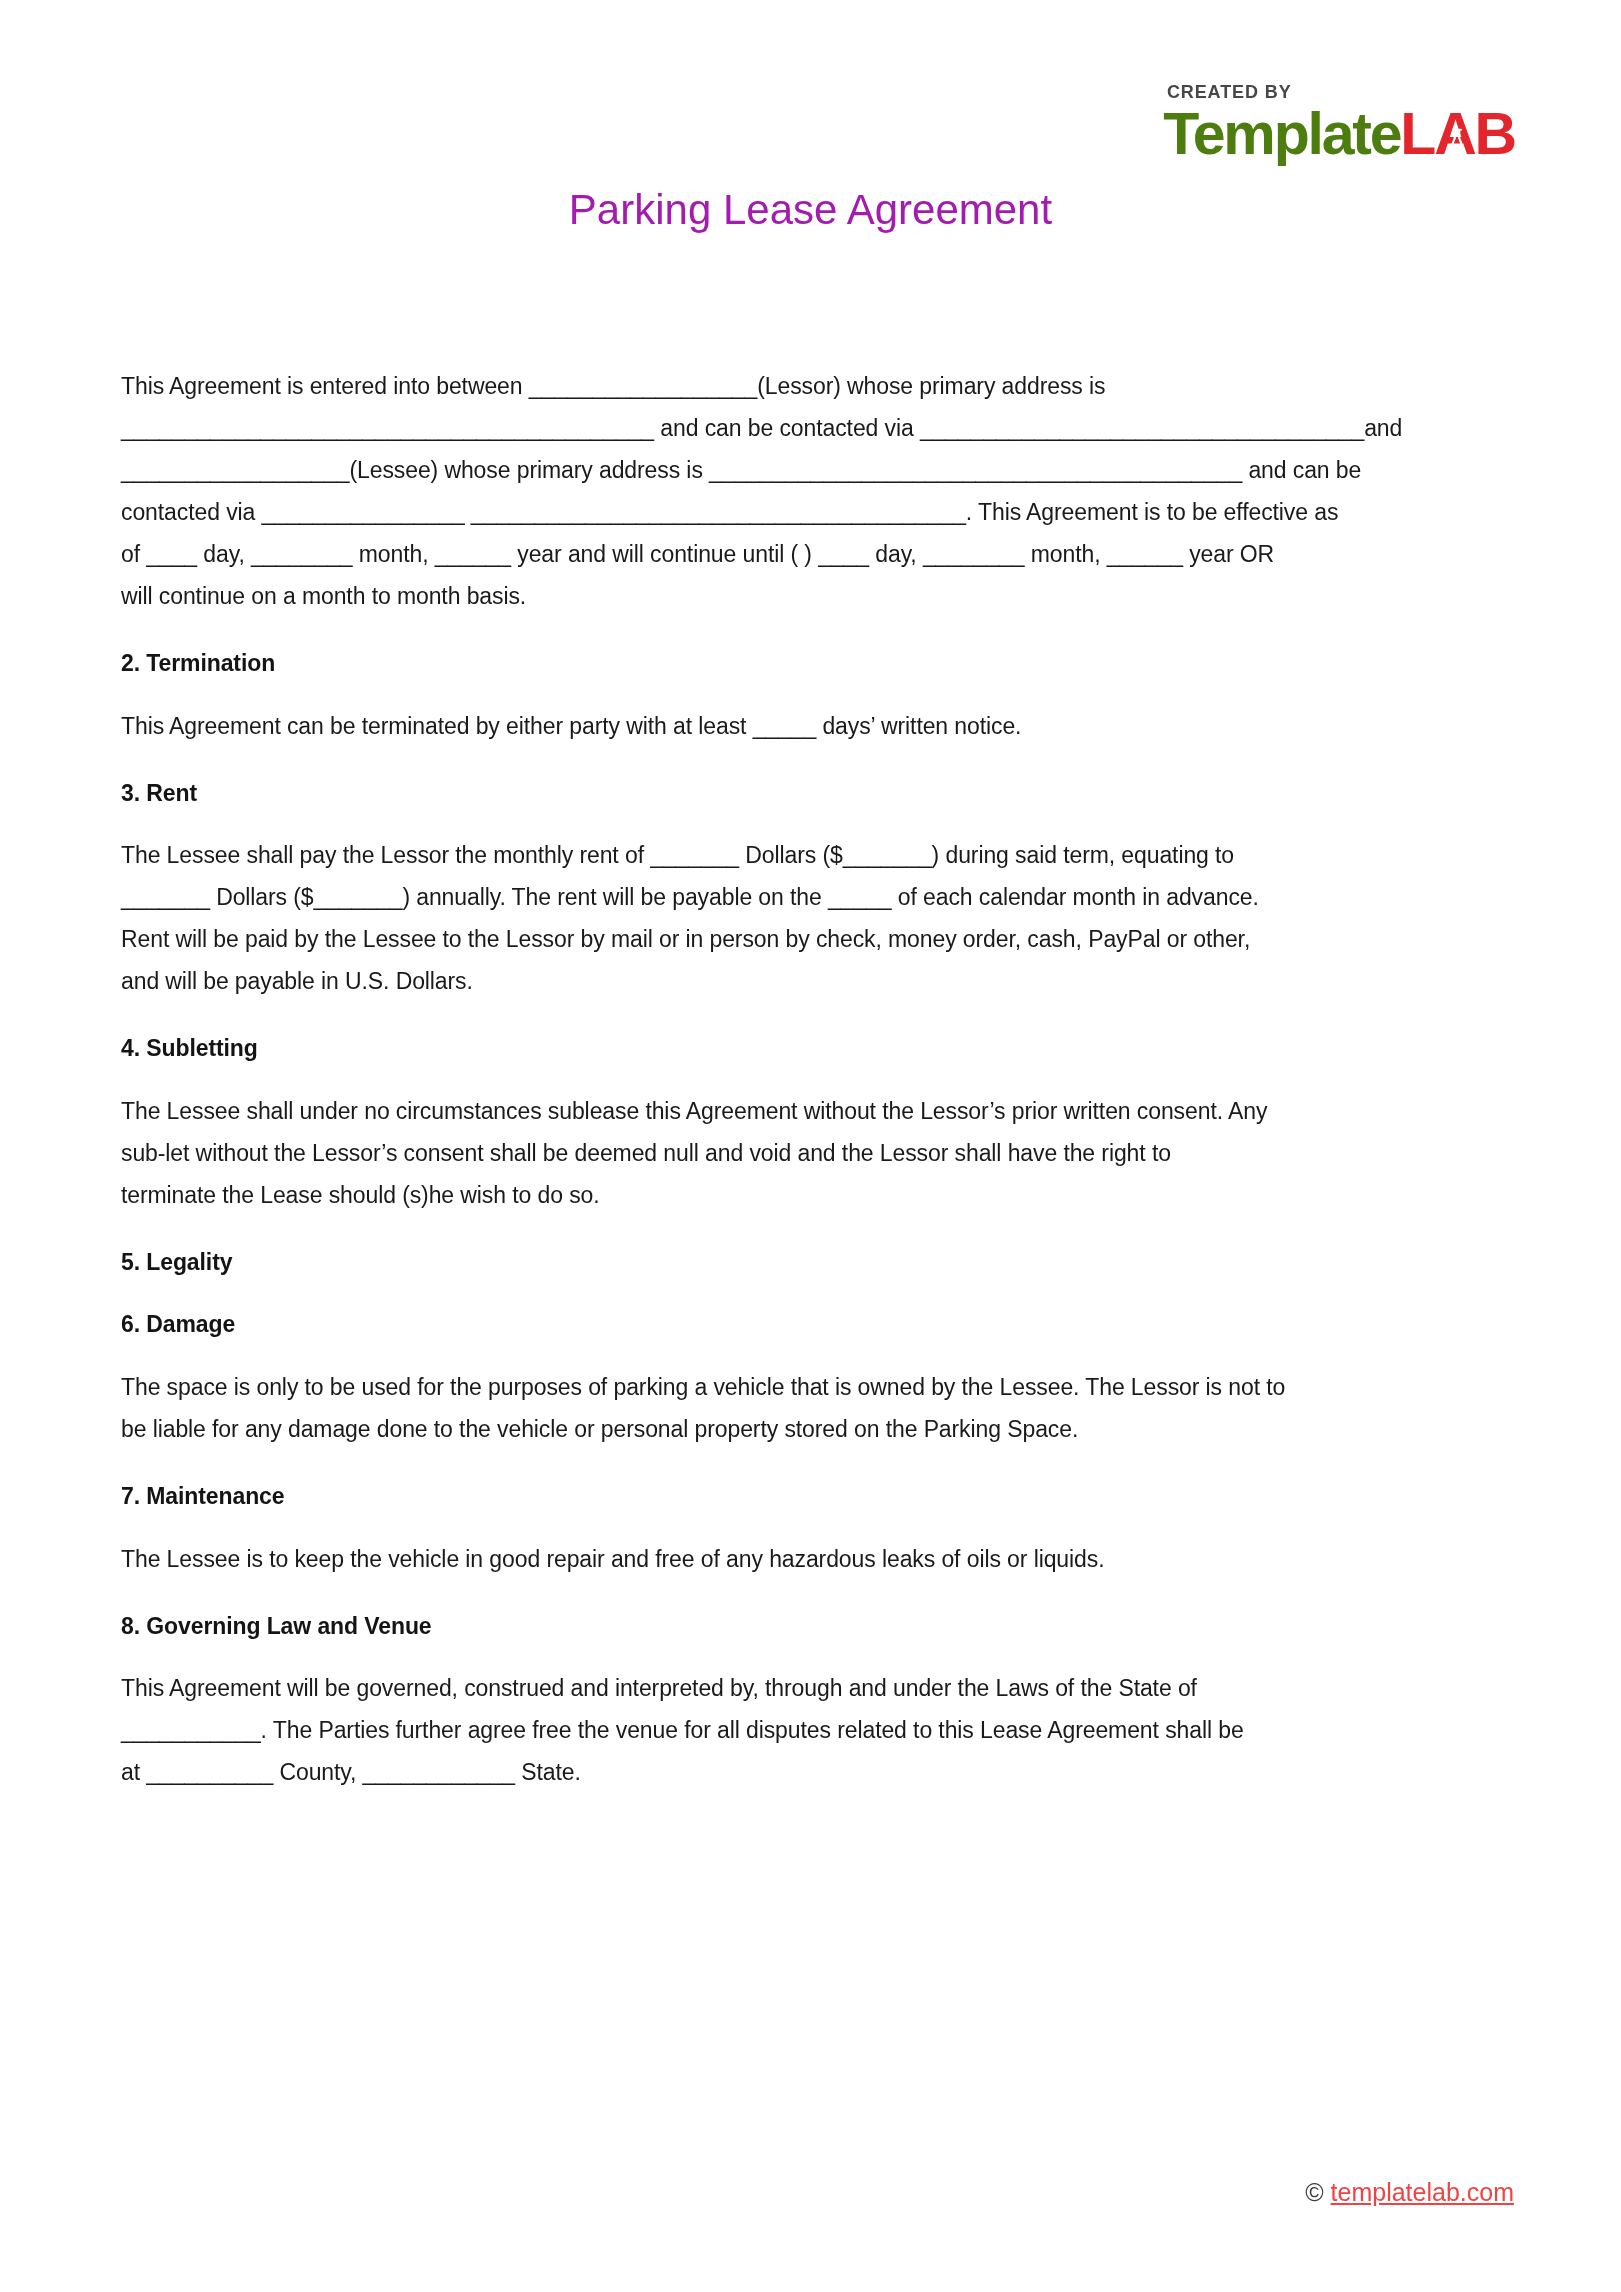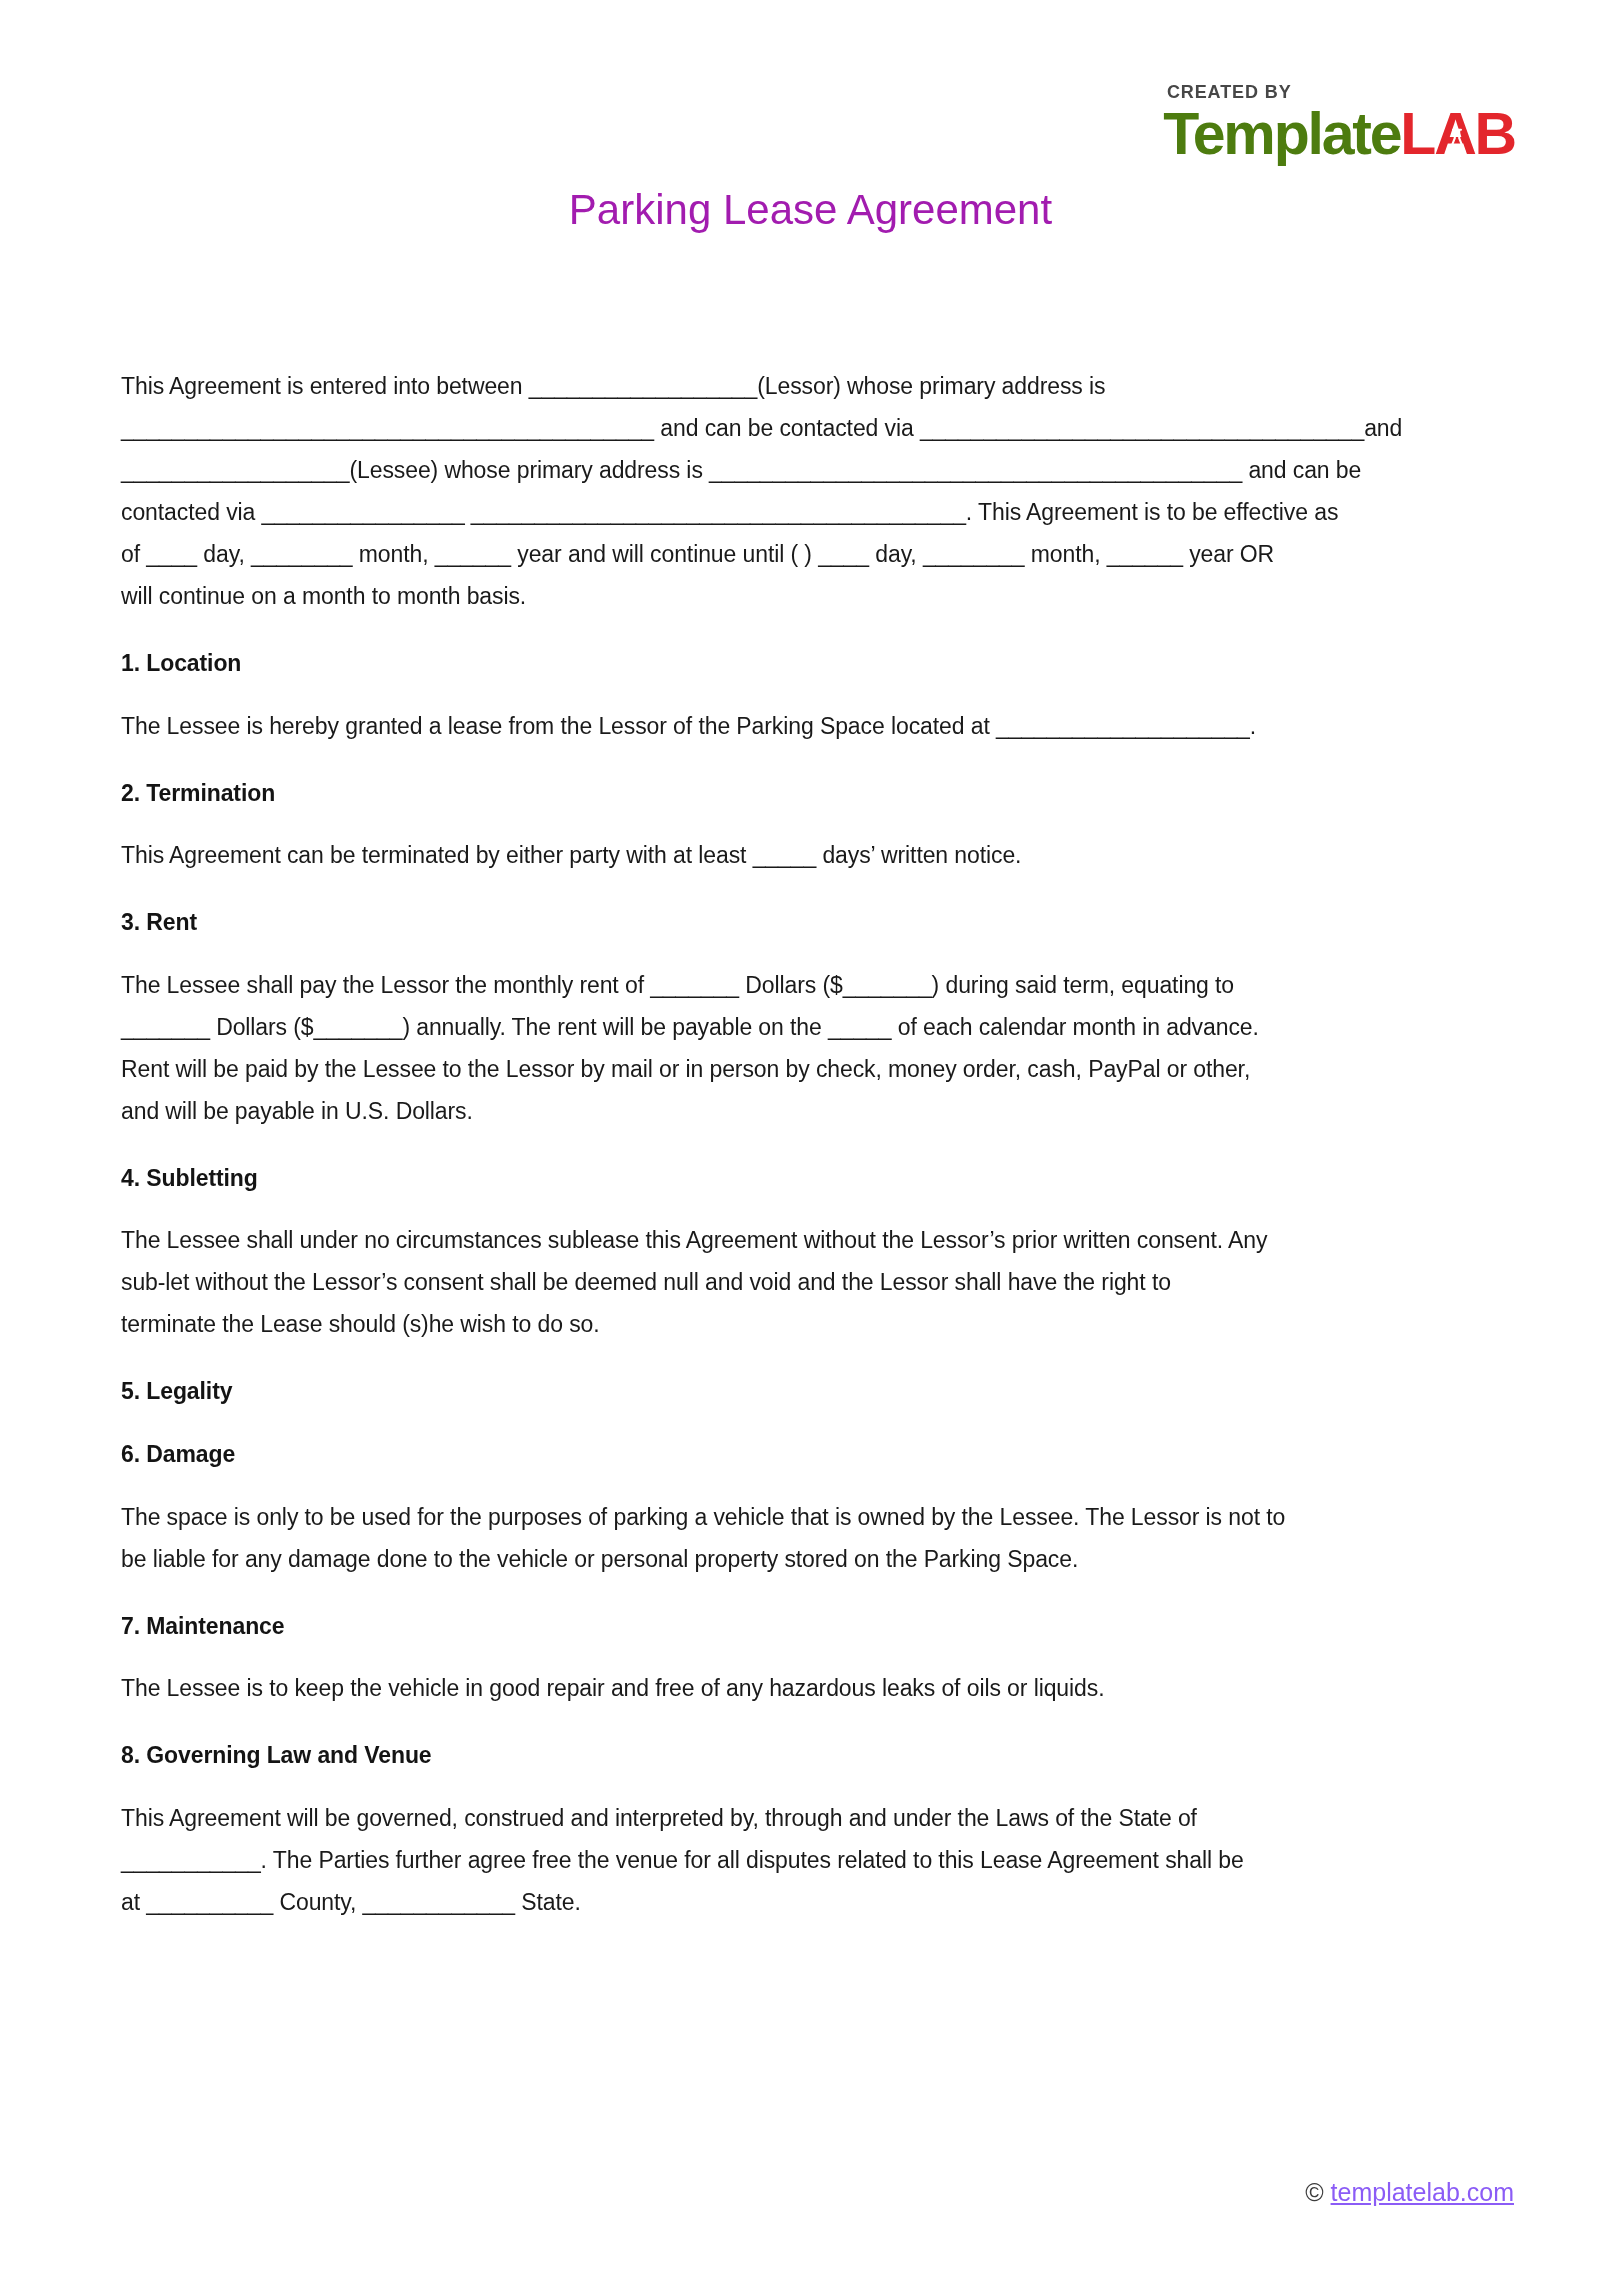--- a/index.html
+++ b/index.html
@@ -42,21 +42,21 @@
   }
   .para { margin: 0 0 25px 0; white-space: pre-line; }
   .sec-h { font-size: 23px; font-weight: bold; color: #141414; margin: 0 0 20.6px 0; line-height: 42px; }
   .sec-p { margin: 0 0 25px 0; white-space: pre-line; }
 
   
   .footer {
     position: absolute; top: 2178px; right: 107px;
     font-size: 25px; color: #3d3d3d; white-space: nowrap;
   }
-  .footer a { color: #8b5cf6; text-decoration: underline; cursor: pointer; }
+  .footer a { color: #ef4444; text-decoration: underline; cursor: pointer; }
 </style>
 </head>
 <body>
 
 <div class="page">
 
   <div class="logo">
     <div class="created-by">CREATED BY</div>
     <div class="brand">
       <span class="brand-dark">Template</span><span class="brand-red"><span>LAB</span><svg class="flask-svg" viewBox="0 0 26 34" xmlns="http://www.w3.org/2000/svg">
@@ -72,24 +72,20 @@
 
   <div class="content">
 
     <p class="para">This Agreement is entered into between __________________(Lessor) whose primary address is
 __________________________________________ and can be contacted via ___________________________________and
 __________________(Lessee) whose primary address is __________________________________________ and can be
 contacted via ________________ _______________________________________. This Agreement is to be effective as
 of ____ day, ________ month, ______ year and will continue until ( ) ____ day, ________ month, ______ year OR
 will continue on a month to month basis.</p>
 
-    <section>
-      <h2 class="sec-h">1. Location</h2>
-      <p class="sec-p">The Lessee is hereby granted a lease from the Lessor of the Parking Space located at ____________________.</p>
-    </section>
 
     <section>
       <h2 class="sec-h">2. Termination</h2>
       <p class="sec-p">This Agreement can be terminated by either party with at least _____ days’ written notice.</p>
     </section>
 
     <section>
       <h2 class="sec-h">3. Rent</h2>
       <p class="sec-p">The Lessee shall pay the Lessor the monthly rent of _______ Dollars ($_______) during said term, equating to
 _______ Dollars ($_______) annually. The rent will be payable on the _____ of each calendar month in advance.

